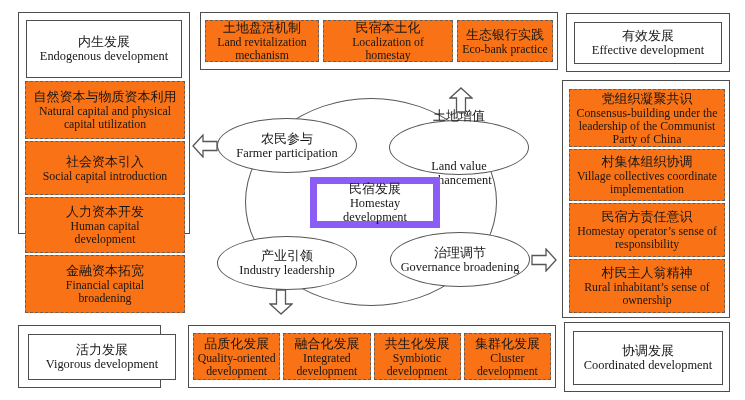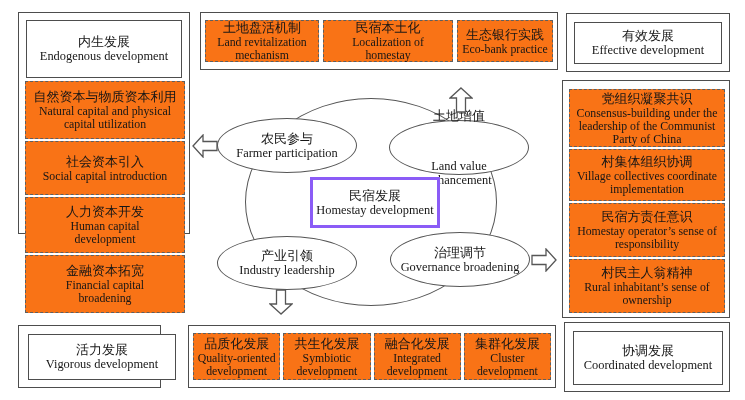--- a/index.html
+++ b/index.html
@@ -48,21 +48,21 @@
     position:absolute;
     border:1px solid #565656; border-radius:50%;
     background:#ffffff; z-index:2;
     display:flex; flex-direction:column;
     align-items:center; justify-content:center;
     text-align:center;
   }
   .hub {
     position:absolute;
     left:310px; top:177px; width:130px; height:51px;
-    border:3px solid #8b5cf6; background:#ffffff; z-index:2;
+    border:7px solid #8b5cf6; background:#ffffff; z-index:2;
     display:flex; flex-direction:column;
     align-items:center; justify-content:center; text-align:center;
   }
   .arrow { position:absolute; z-index:2; }
   .arrow svg { display:block; }
   .arrow polygon { fill:#ffffff; stroke:#565656; stroke-width:1.3; }
 </style>
 </head>
 <body>
 
@@ -136,26 +136,26 @@
     <div class="en">Vigorous development</div>
   </div>
 </div>
 
 <div class="panel rowwrap" style="left:188px; top:325px; width:368px; height:63px; padding:7px 4px; gap:3px;">
   <div class="dbox" style="flex:1;">
     <div class="zh">品质化发展</div>
     <div class="en en-tight">Quality-oriented development</div>
   </div>
   <div class="dbox" style="flex:1;">
+    <div class="zh">融合化发展</div>
+    <div class="en en-tight" style="max-width:78px;">Integrated development</div>
+  </div>
+  <div class="dbox" style="flex:1;">
     <div class="zh">共生化发展</div>
     <div class="en en-tight" style="max-width:75px;">Symbiotic development</div>
-  </div>
-  <div class="dbox" style="flex:1;">
-    <div class="zh">融合化发展</div>
-    <div class="en en-tight" style="max-width:78px;">Integrated development</div>
   </div>
   <div class="dbox" style="flex:1;">
     <div class="zh">集群化发展</div>
     <div class="en en-tight" style="max-width:78px;">Cluster development</div>
   </div>
 </div>
 
 <div class="panel" style="left:564px; top:322px; width:166px; height:70px;">
   <div class="sbox" style="left:8px; top:8px; width:150px; height:54px;">
     <div class="zh">协调发展</div>

